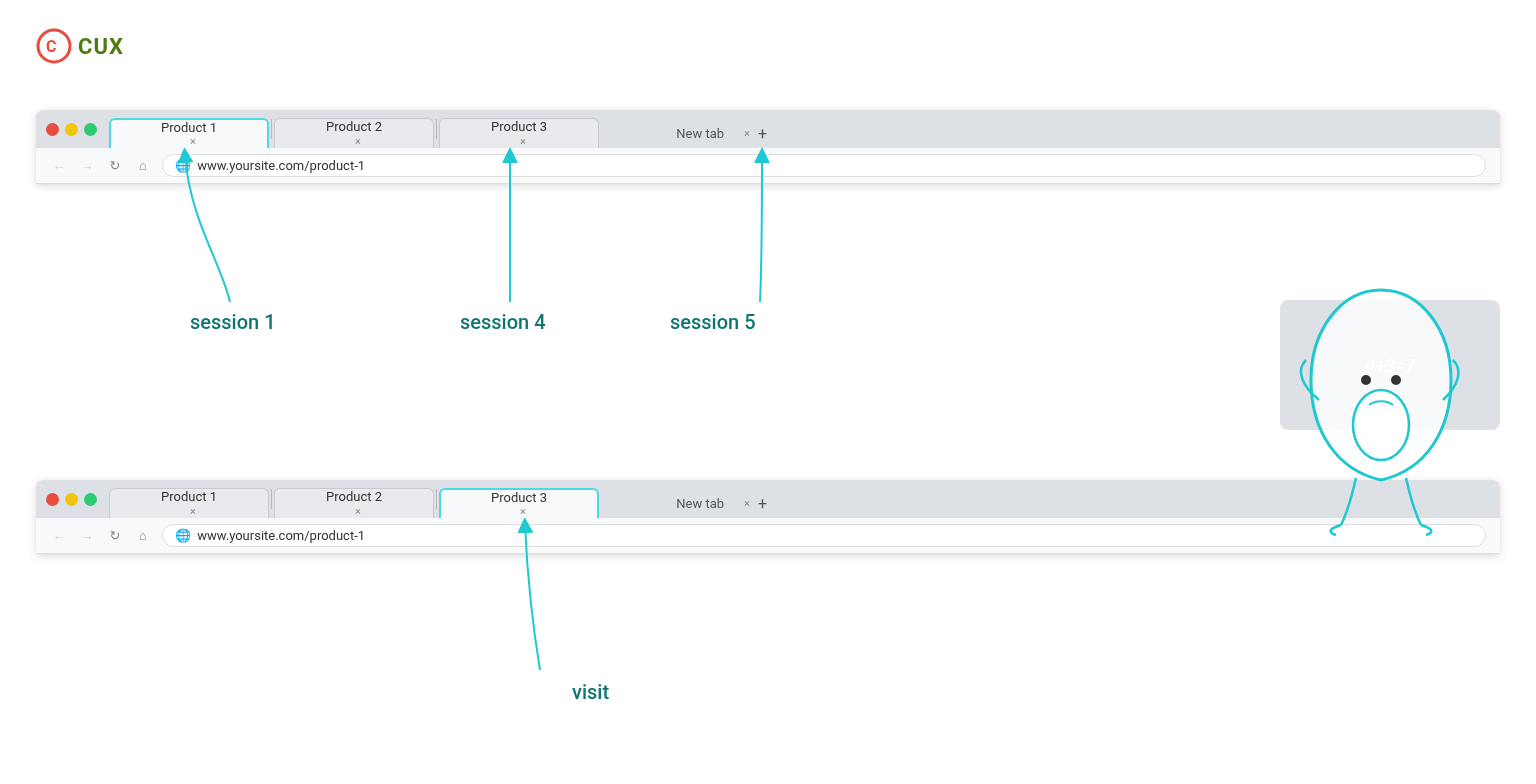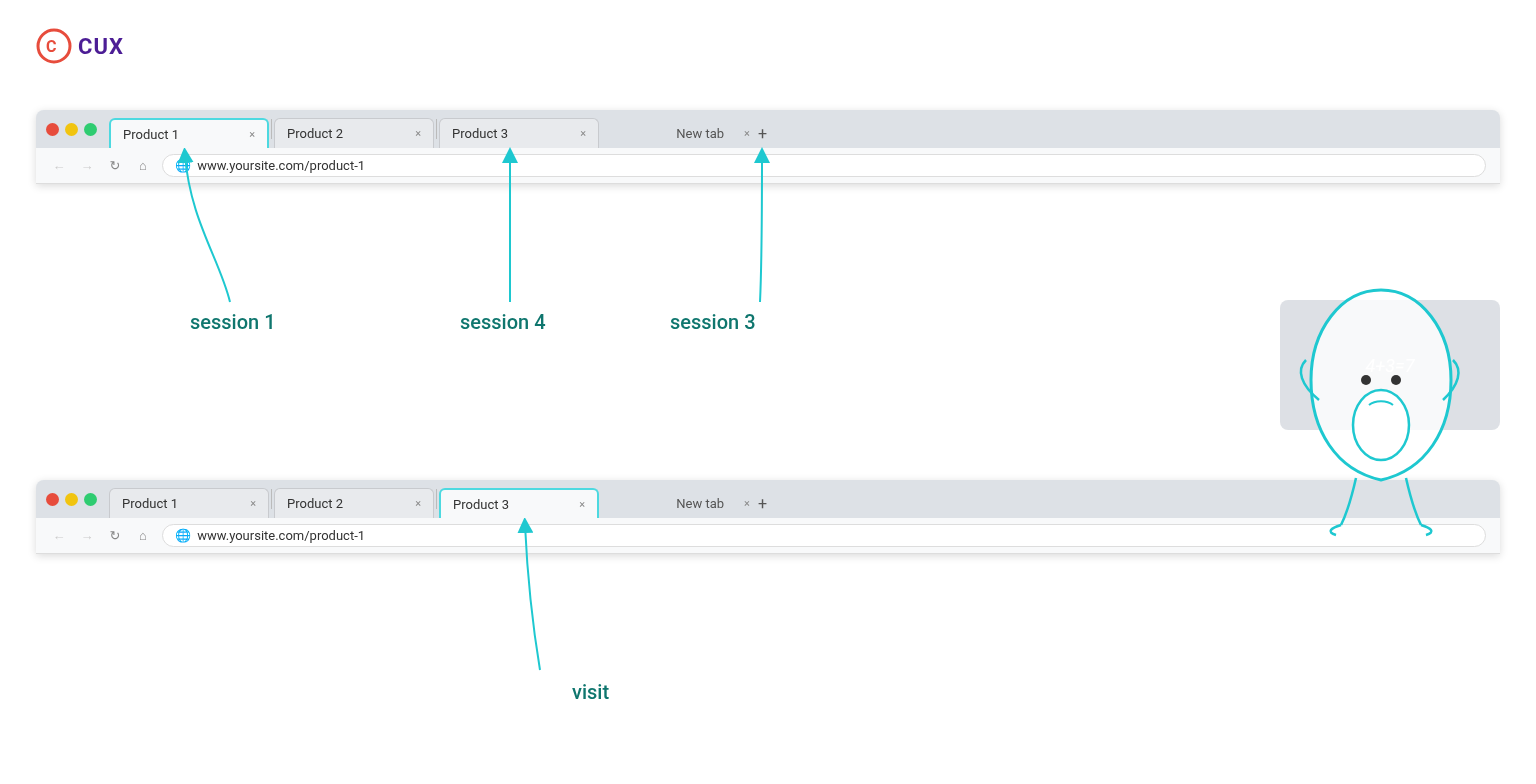--- a/index.html
+++ b/index.html
@@ -21,21 +21,21 @@
       align-items: center;
       gap: 6px;
     }
     .logo-icon {
       width: 36px;
       height: 36px;
     }
     .logo-text {
       font-size: 22px;
       font-weight: 700;
-      color: #4c1d95;
+      color: #4d7c0f;
       letter-spacing: 1px;
     }
 
     
     .browser {
       position: absolute;
       left: 36px;
       right: 36px;
       background: #f1f3f4;
       border-radius: 8px 8px 0 0;
@@ -76,20 +76,21 @@
       background: #e8eaed;
       border: 1px solid #c8cace;
       border-bottom: none;
       border-radius: 6px 6px 0 0;
       min-width: 160px;
       max-width: 220px;
       font-size: 13px;
       color: #333;
       cursor: pointer;
       position: relative;
+      flex-direction: column;
     }
     .tab.active {
       background: #f8f9fa;
       border: 2px solid #4dd9e0;
       border-bottom: none;
       z-index: 2;
     }
     .tab-label {
       flex: 1;
       overflow: hidden;
@@ -306,21 +307,21 @@
     <div class="address-bar">
       <span class="globe-icon">🌐</span>
       <span>www.yoursite.com/product-1</span>
     </div>
   </div>
   <div class="browser-content"></div>
 </div>
 
 <div class="annotation" style="left: 190px; top: 310px;">session 1</div>
 <div class="annotation" style="left: 460px; top: 310px;">session 4</div>
-<div class="annotation" style="left: 670px; top: 310px;">session 3</div>
+<div class="annotation" style="left: 670px; top: 310px;">session 5</div>
 <div class="annotation" style="left: 572px; top: 680px;">visit</div>
 
 <svg class="arrows-svg" viewBox="0 0 1536 784" xmlns="http://www.w3.org/2000/svg">
 
   <defs>
     <marker id="arrowhead" markerWidth="8" markerHeight="8" refX="4" refY="4" orient="auto">
       <path d="M0,0 L0,8 L8,4 z" fill="#1ec8d0"></path>
     </marker>
   </defs>
 

